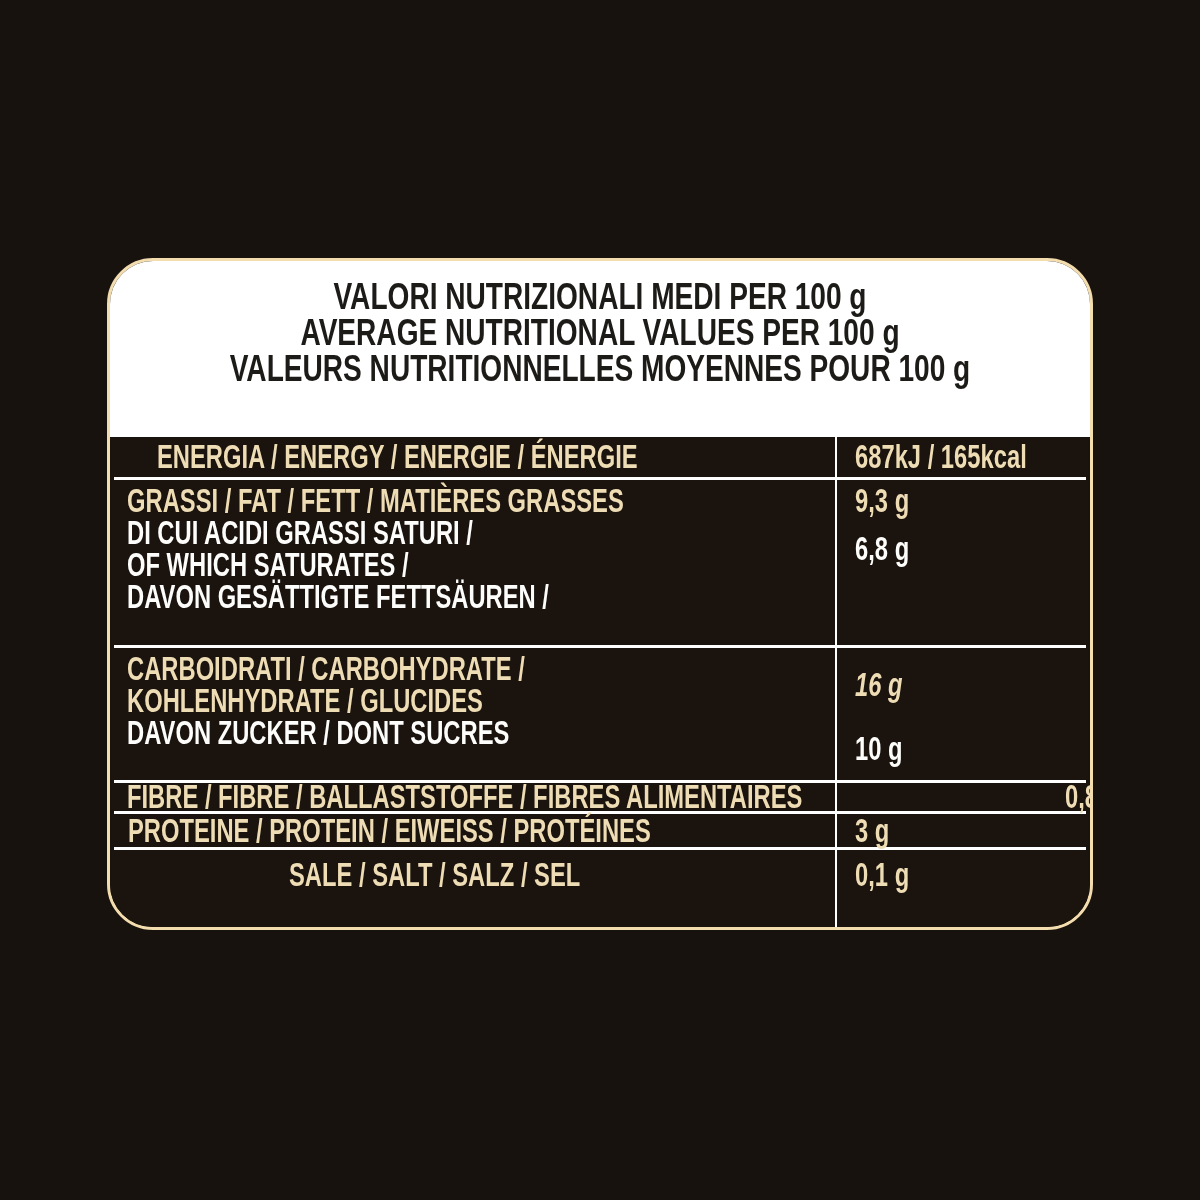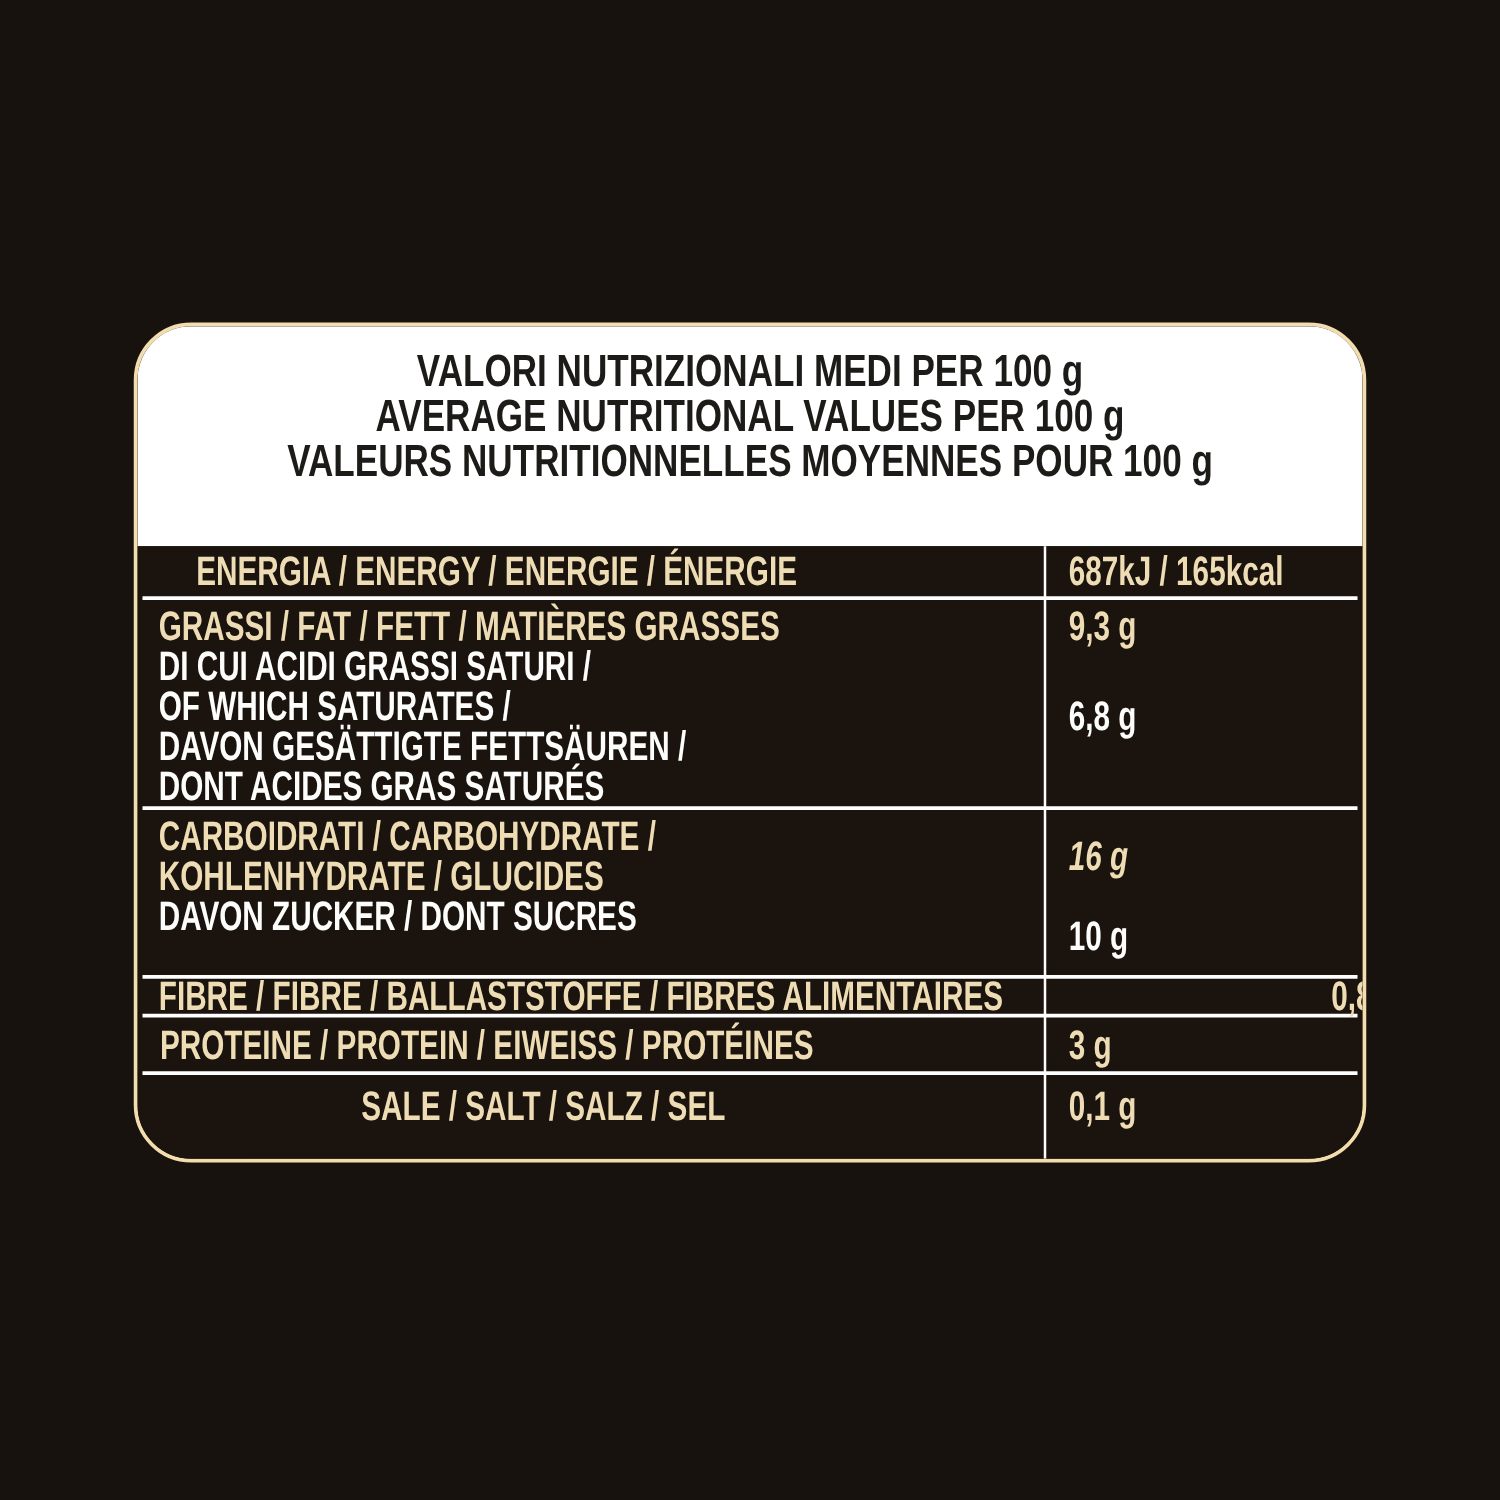--- a/index.html
+++ b/index.html
@@ -46,27 +46,27 @@
   .entry{display:flex;}
   .lines{flex:0 0 741px;padding-left:13px;box-sizing:border-box;}
   .lbl,.val{font-size:33px;line-height:32px;font-weight:bold;}
   .primary{color:var(--primary-text);}
   .secondary{color:var(--secondary-text);}
   .c{display:inline-block;transform:scaleX(.72);transform-origin:0 50%;white-space:nowrap;}
   .h-energy{height:43px;}
   .h-fat{height:168px;}
   .h-carb{height:135px;}
   .h-fibre{height:31px;}
-  .h-protein{height:46px;}
+  .h-protein{height:36px;}
   .h-salt{height:49px;}
   .pt5{padding-top:5px;}
   .mt5{margin-top:5px;}
   .mt16{margin-top:16px;}
   .mt21{margin-top:21px;font-style:italic;}
-  .mt32{margin-top:40px;}
+  .mt32{margin-top:16px;}
 </style>
 </head>
 <body>
 
 <div class="card">
 
   <div class="card-header">
     <div class="hline">
         <span class="ch">VALORI NUTRIZIONALI MEDI PER 100 g</span>
       </div>
@@ -95,21 +95,20 @@
         <div class="lines pt5">
           <div class="lbl primary"><span class="c">GRASSI / FAT / FETT / MATIÈRES GRASSES</span></div>
         </div>
         <div class="val primary mt5"><span class="c">9,3 g</span></div>
       </div>
       <div class="entry">
         <div class="lines">
           <div class="lbl secondary"><span class="c">DI CUI ACIDI GRASSI SATURI /</span></div>
           <div class="lbl secondary"><span class="c">OF WHICH SATURATES /</span></div>
           <div class="lbl secondary"><span class="c">DAVON GESÄTTIGTE FETTSÄUREN /</span></div>
-          <div class="lbl secondary"><span class="c">DONT ACIDES GRAS SATURÉS</span></div>
         </div>
         <div class="val secondary mt32"><span class="c">6,8 g</span></div>
       </div>
     </div>
 
     <div class="section h-carb">
       <div class="entry">
         <div class="lines pt5">
           <div class="lbl primary"><span class="c">CARBOIDRATI / CARBOHYDRATE /</span></div>
           <div class="lbl primary"><span class="c">KOHLENHYDRATE / GLUCIDES</span></div>

